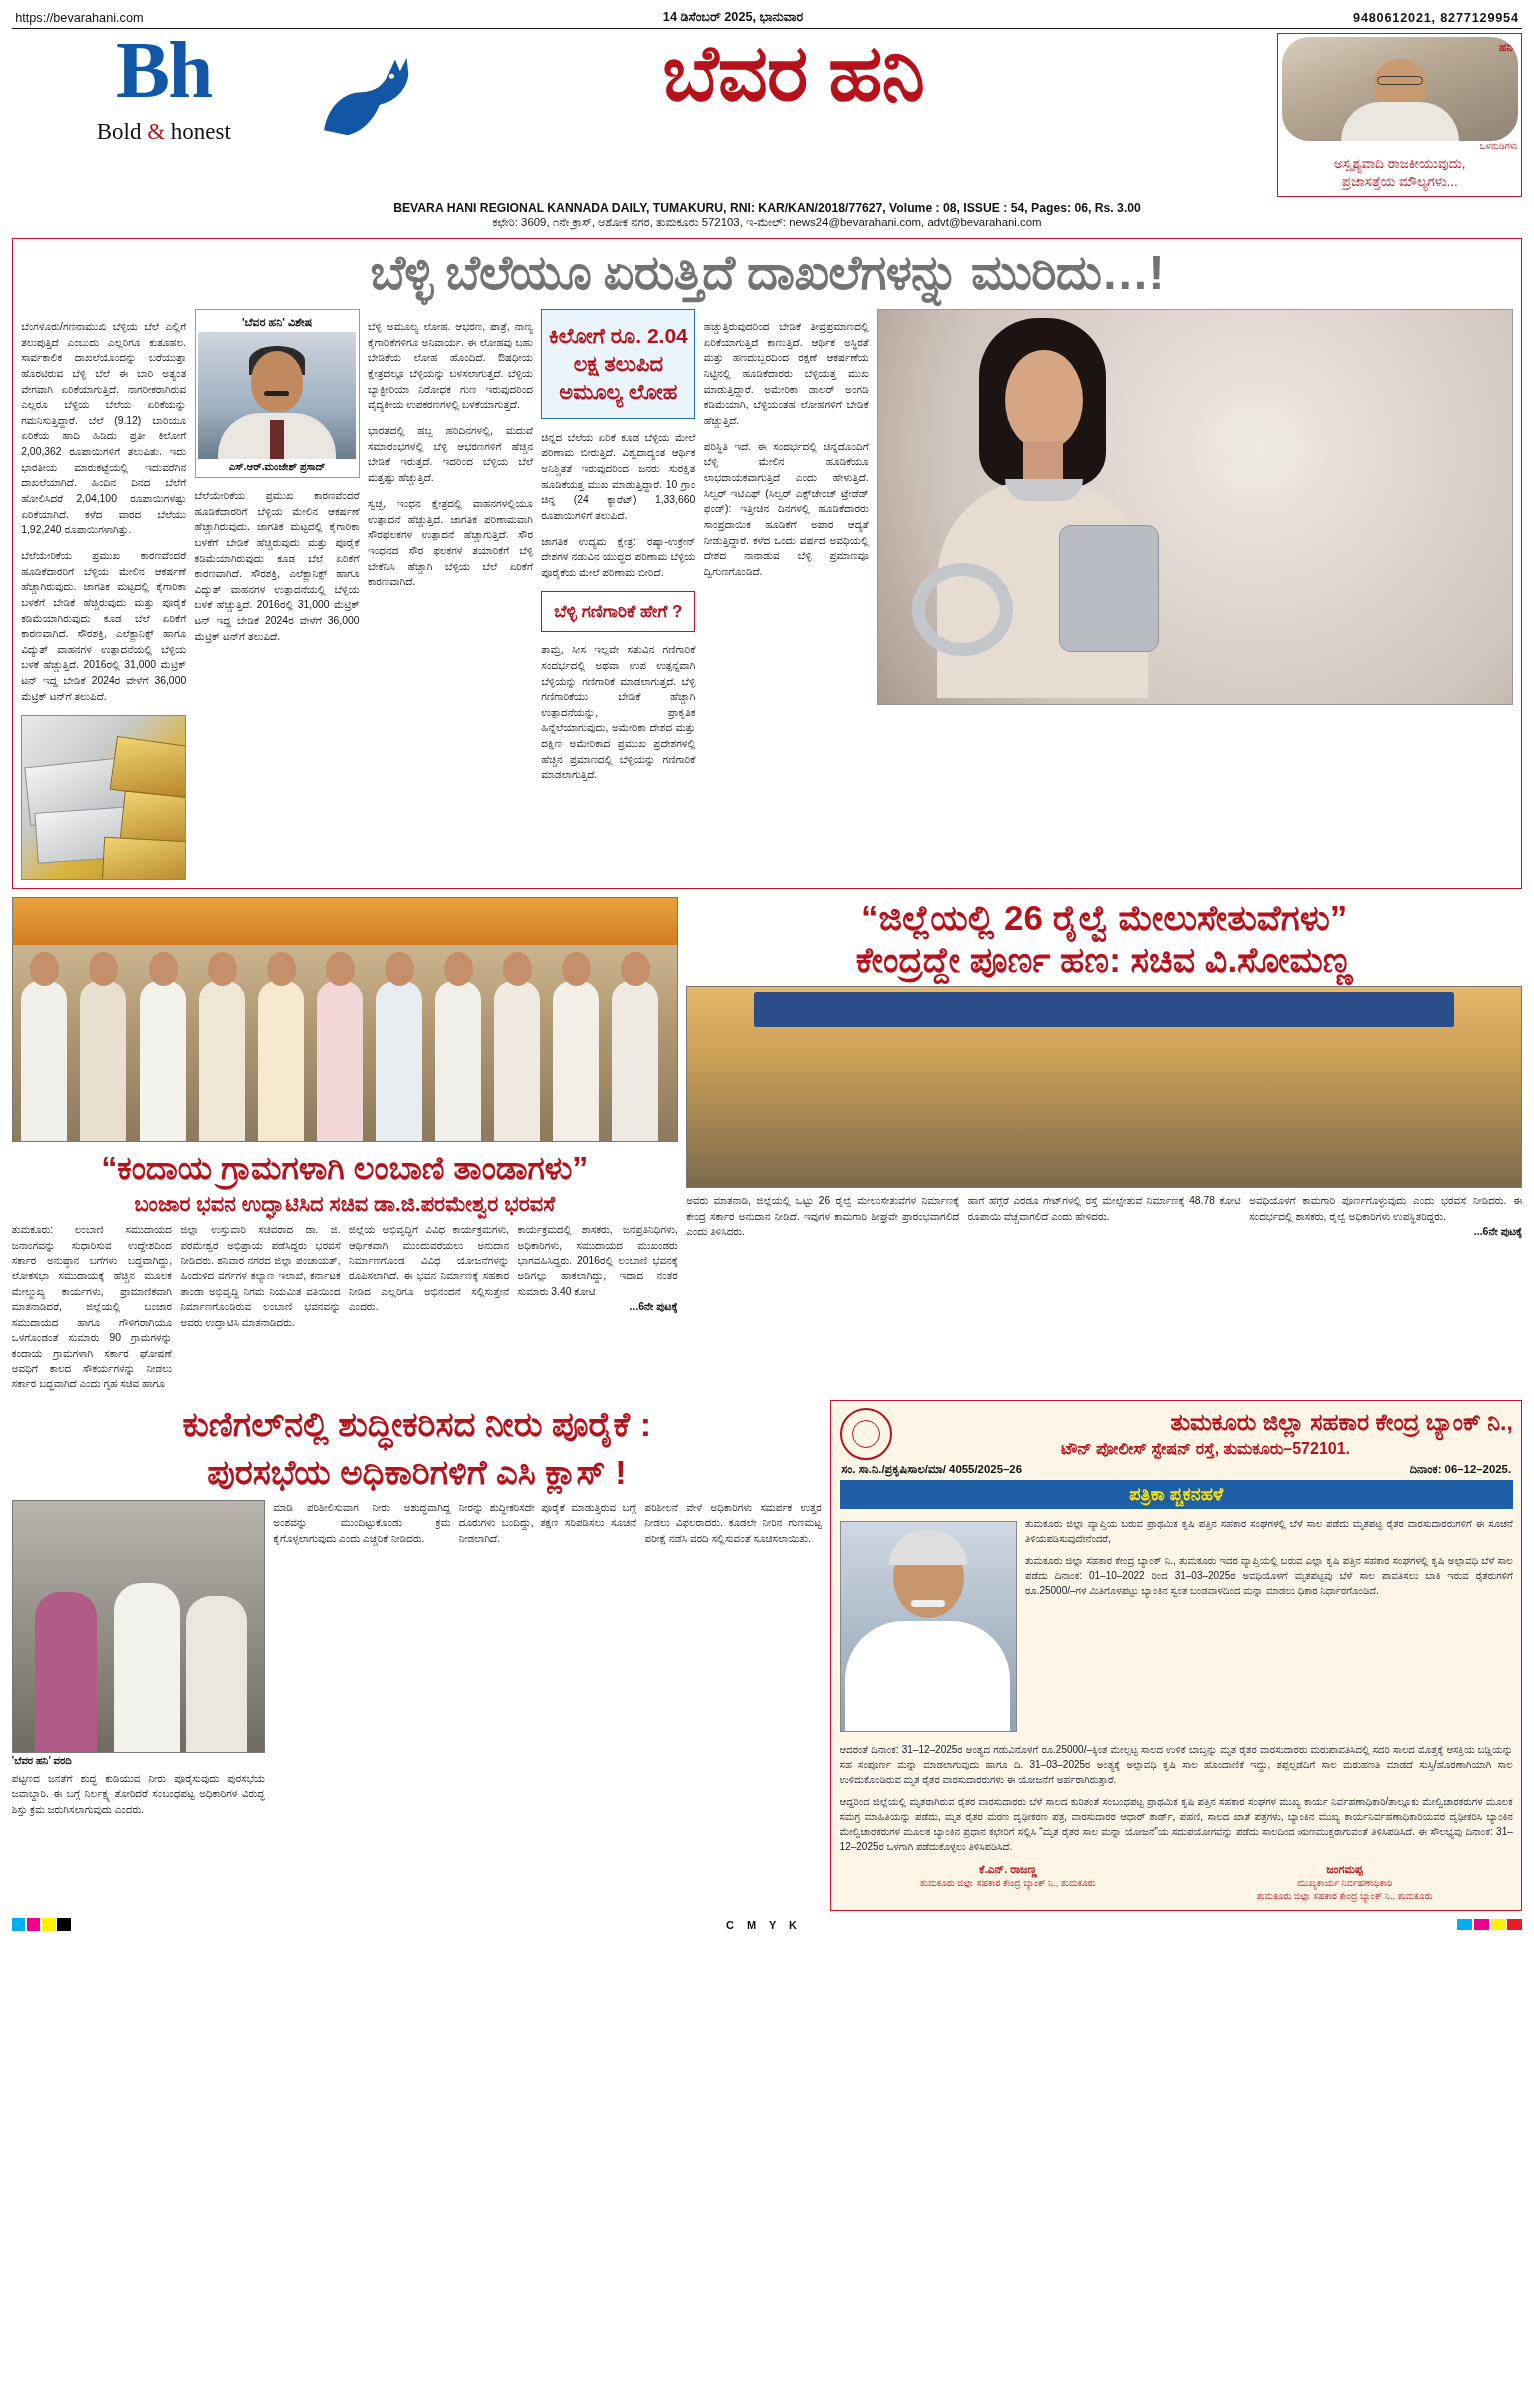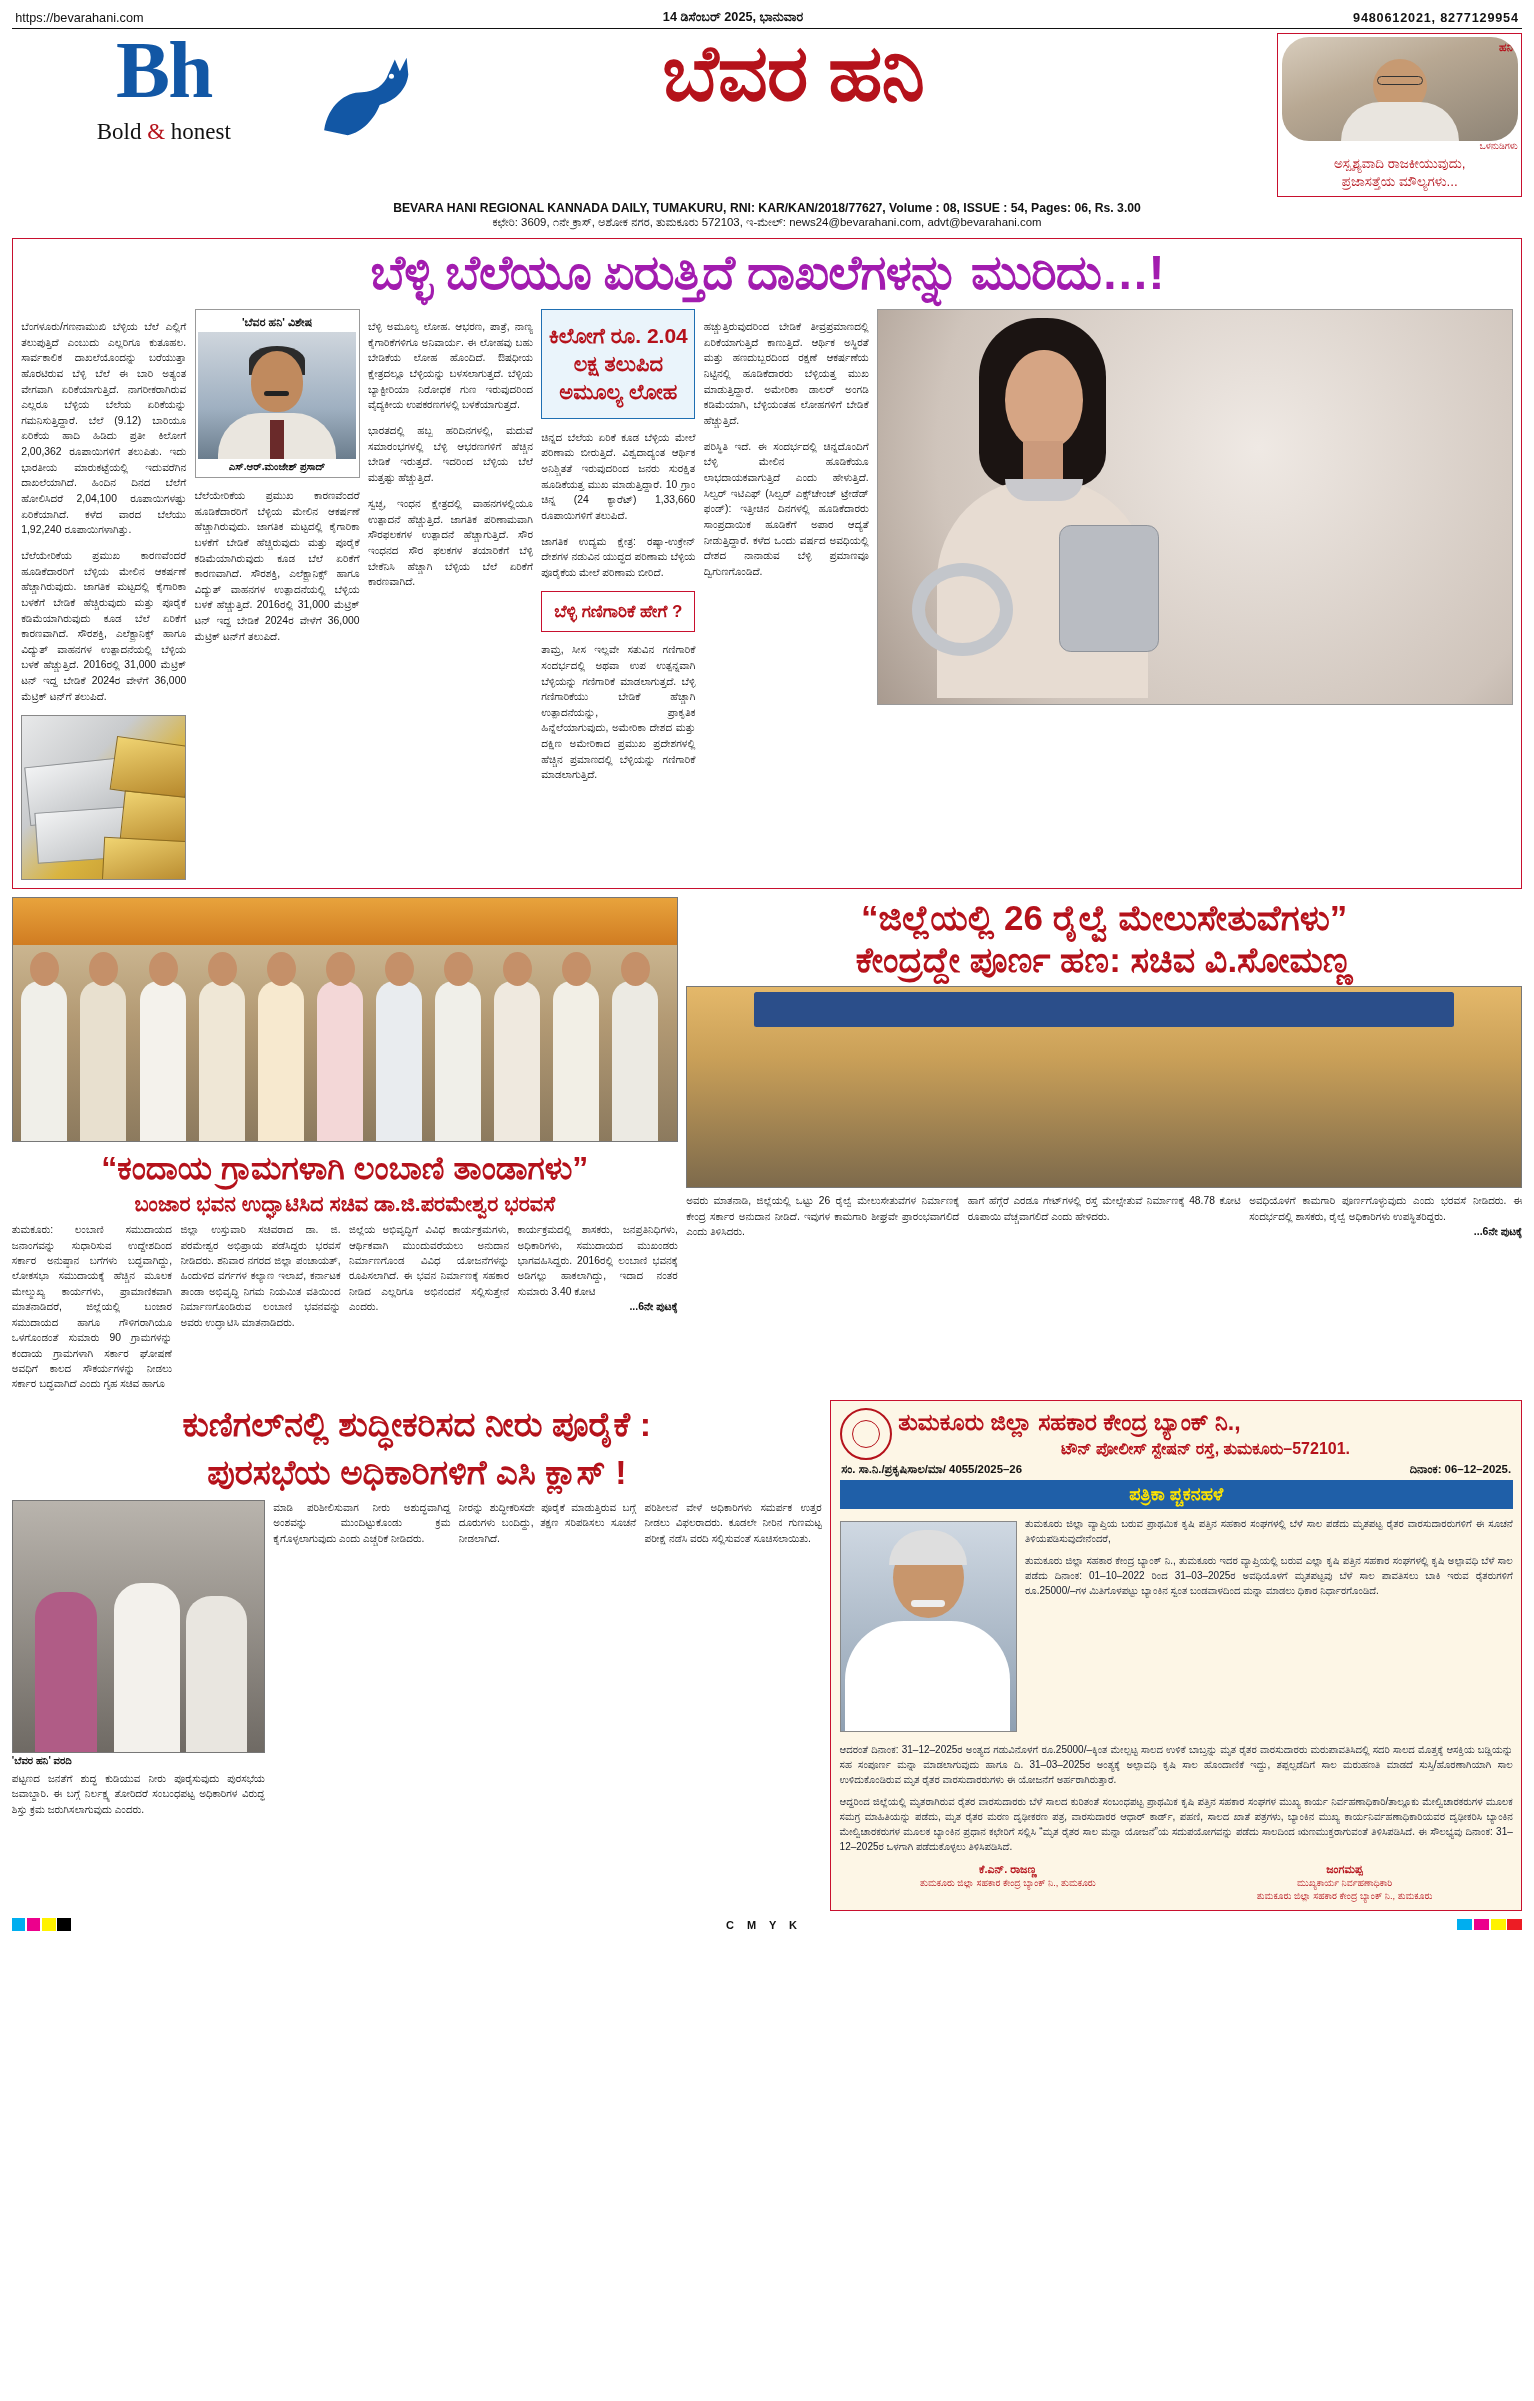--- a/index.html
+++ b/index.html
@@ -33,21 +33,21 @@
   .mr-photo .body { position:absolute; left:50%; bottom:0; width:118px; height:39px; margin-left:-59px; border-radius:51px 51px 0 0; background:#e9e5df; }
   .mr-photo .glasses { position:absolute; left:50%; top:39px; width:46px; height:8.4px; margin-left:-23px; border:1.7px solid #333; border-radius:5px; }
   .mr-logo { position:absolute; right:5px; top:3.4px; color:#b5121b; font-size:11px; font-weight:bold; }
   .mr-text { color:#b5121b; font-size:13.5px; font-weight:normal; line-height:1.25; padding:3.4px 1.7px 1.7px; }
 
   .mast-sub { text-align:center; font-size:12.2px; font-weight:bold; padding:3.4px 0 0.8px; }
   .mast-sub2 { text-align:center; font-size:11.4px; padding:0.8px 0 3.4px; }
 
   
   .lead-box { border:1.7px solid #c8102e; padding:5px 8.4px 8.4px; margin-top:5px; }
-  .lead-head { text-align:center; color:#a21caf; font-size:48px; font-weight:bold; line-height:1.15; letter-spacing:-0.8px; padding:1.7px 0 8.4px;}
+  .lead-head { text-align:center; color:#737373; font-size:48px; font-weight:bold; line-height:1.15; letter-spacing:-0.8px; padding:1.7px 0 8.4px;}
   .lead-cols { display:flex; gap:8.4px; }
   .col { font-size:10.4px; line-height:1.5; text-align:justify; }
   .c1 { flex:0 0 165px; }
   .c2 { flex:0 0 165px; }
   .c3 { flex:0 0 165px; }
   .c4 { flex:0 0 154px; }
   .c5 { flex:0 0 165px; }
   .c6 { flex:1; }
 
   .photo-box { border:0.8px solid #999; padding:2.5px; text-align:center; margin-bottom:3.4px; }
@@ -111,21 +111,21 @@
   .bl-cols { display:flex; gap:8.4px; }
   .bl-photo { flex:0 0 253px; }
   .bl-img { width:100%; height:253px; border:0.8px solid #777; background:linear-gradient(180deg,#cfc9c3 0%, #8d8880 100%); position:relative; overflow:hidden;}
   .bl-img .wall { position:absolute; inset:0; background:linear-gradient(180deg,#b9b4ad 0%, #6f6a64 100%);}
   .bl-img .saree { position:absolute; left:22px; bottom:0; width:62px; height:160px; background:#b05c86; border-radius:25px 25px 0 0;}
   .bl-img .whiteman { position:absolute; left:101px; bottom:0; width:66px; height:169px; background:#f3f1ec; border-radius:27px 27px 0 0;}
   .bl-img .man2 { position:absolute; left:173px; bottom:0; width:61px; height:156px; background:#e9e6e0; border-radius:25px 25px 0 0;}
   .bl-txt { flex:1; display:flex; gap:8.4px;}
   .bl-c { flex:1; font-size:10.3px; line-height:1.5; text-align:justify;}
 
-  .br-head { text-align:left; color:#b5121b; font-size:23px; font-weight:bold; line-height:1.3;}
+  .br-head { text-align:right; color:#b5121b; font-size:23px; font-weight:bold; line-height:1.3;}
   .br-sub { text-align:center; color:#b5121b; font-size:16px; font-weight:bold; line-height:1.35;}
   .br-meta { display:flex; justify-content:space-between; font-size:11.4px; font-weight:bold; padding:3.4px 1.7px; }
   .br-bar { background:#1f5fa8; color:#ffe400; text-align:center; font-size:17.7px; font-weight:bold; padding:4.2px 0; }
   .br-photo { float:left; width:177px; height:211px; margin:5px 8.4px 3.4px 0; background:linear-gradient(180deg,#cfd8e2 0%, #8fa0b2 100%); position:relative; overflow:hidden; border:0.8px solid #888;}
   .br-photo .h { position:absolute; left:50%; top:15px; width:71px; height:81px; margin-left:-35px; border-radius:50%; background:#c8966c;}
   .br-photo .hair2 { position:absolute; left:50%; top:8.4px; width:78px; height:35px; margin-left:-39px; border-radius:39px 39px 0 0; background:#dedede;}
   .br-photo .t { position:absolute; left:50%; bottom:0; width:165px; height:110px; margin-left:-83px; border-radius:59px 59px 0 0; background:#ffffff;}
   .br-photo .m2 { position:absolute; left:50%; top:78px; width:34px; height:6.7px; margin-left:-17px; background:#eee; border-radius:3.4px;}
   .br-text { color:#0f172a; font-size:10px; line-height:1.5; text-align:justify; }
   .br-sign { display:flex; justify-content:space-between; margin-top:8.4px; color:#b5121b; font-size:11px; text-align:center;}

